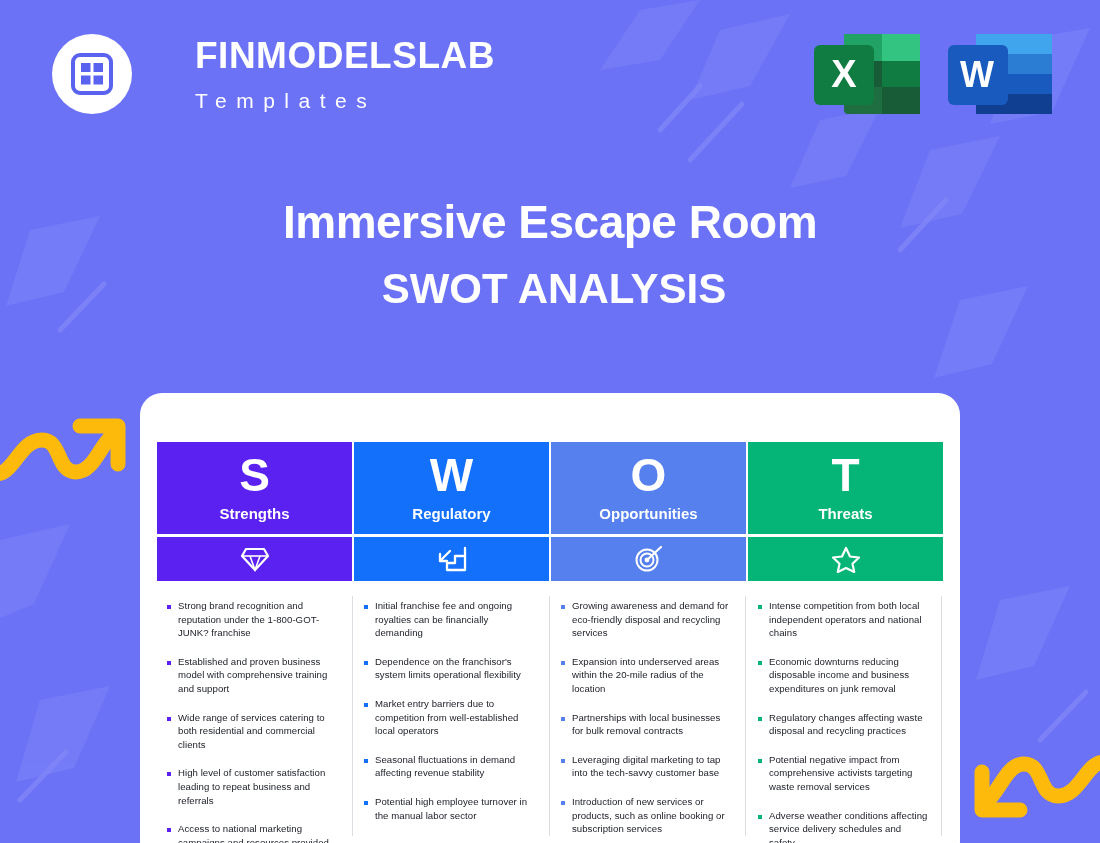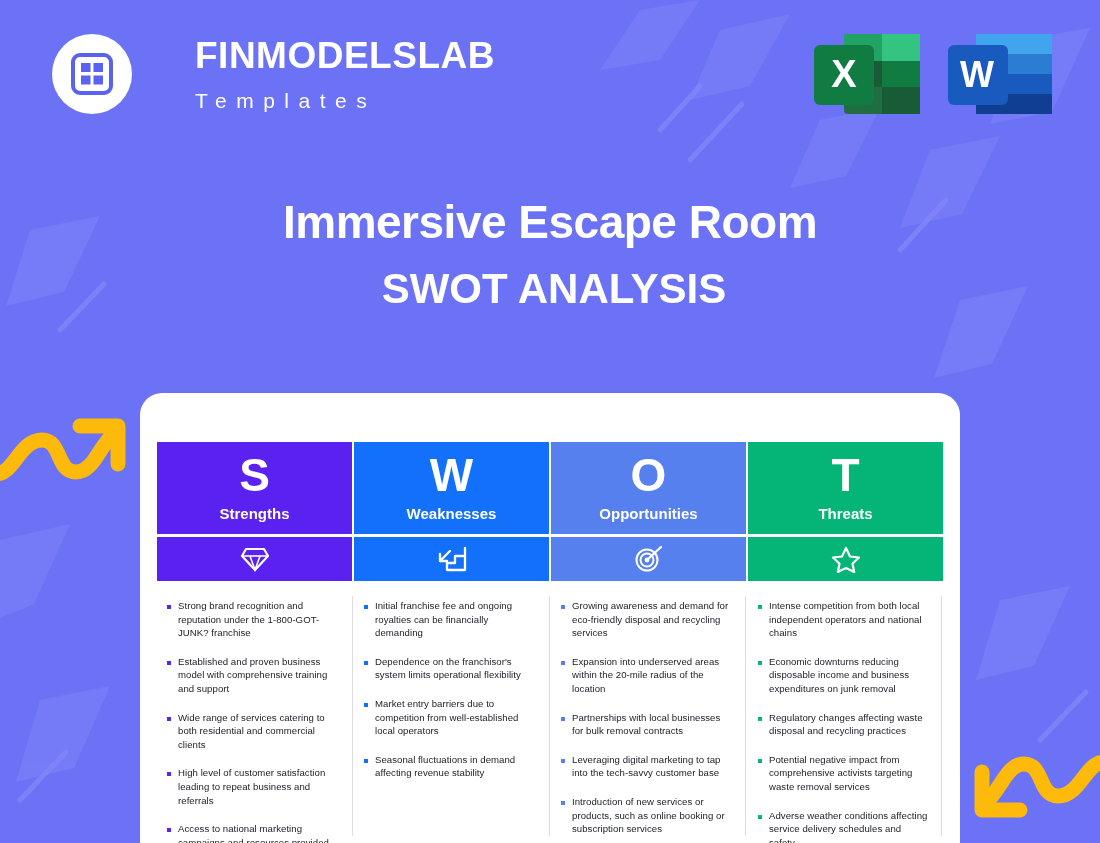--- a/index.html
+++ b/index.html
@@ -207,21 +207,21 @@
       <div class="bullet-row">
         <span class="bullet-dot" style="background:#5A21F0"></span>
         <span class="bullet-text">Access to national marketing campaigns and resources provided by the franchise</span>
       </div>
     </div>
   </div>
 
   <div>
     <div class="col-head" style="background:#1370FA">
       <span class="col-letter">W</span>
-      <span class="col-label">Weaknesses</span>
+      <span class="col-label">Regulatory</span>
     </div>
     <div class="col-icon" style="background:#1370FA">
       <svg width="30" height="28" viewBox="0 0 30 28">
         <path d="M28 3 L28 25 L10 25 L10 18 L18 18 L18 11 L26 11" fill="none" stroke="#fff" stroke-width="2.3" stroke-linejoin="round" stroke-linecap="round"></path>
         <path d="M13 6 L3 16" stroke="#fff" stroke-width="2.3" stroke-linecap="round"></path>
         <path d="M3 16 L10 16 M3 16 L3 9" stroke="#fff" stroke-width="2.3" stroke-linecap="round"></path>
       </svg>
     </div>
     <div class="col-body">
       <div class="bullet-row">
@@ -232,20 +232,24 @@
         <span class="bullet-dot" style="background:#1370FA"></span>
         <span class="bullet-text">Dependence on the franchisor's system limits operational flexibility</span>
       </div>
       <div class="bullet-row">
         <span class="bullet-dot" style="background:#1370FA"></span>
         <span class="bullet-text">Market entry barriers due to competition from well-established local operators</span>
       </div>
       <div class="bullet-row">
         <span class="bullet-dot" style="background:#1370FA"></span>
         <span class="bullet-text">Seasonal fluctuations in demand affecting revenue stability</span>
+      </div>
+      <div class="bullet-row">
+        <span class="bullet-dot" style="background:#1370FA"></span>
+        <span class="bullet-text">Potential high employee turnover in the manual labor sector</span>
       </div>
     </div>
   </div>
 
   <div>
     <div class="col-head" style="background:#5580EE">
       <span class="col-letter">O</span>
       <span class="col-label">Opportunities</span>
     </div>
     <div class="col-icon" style="background:#5580EE">

